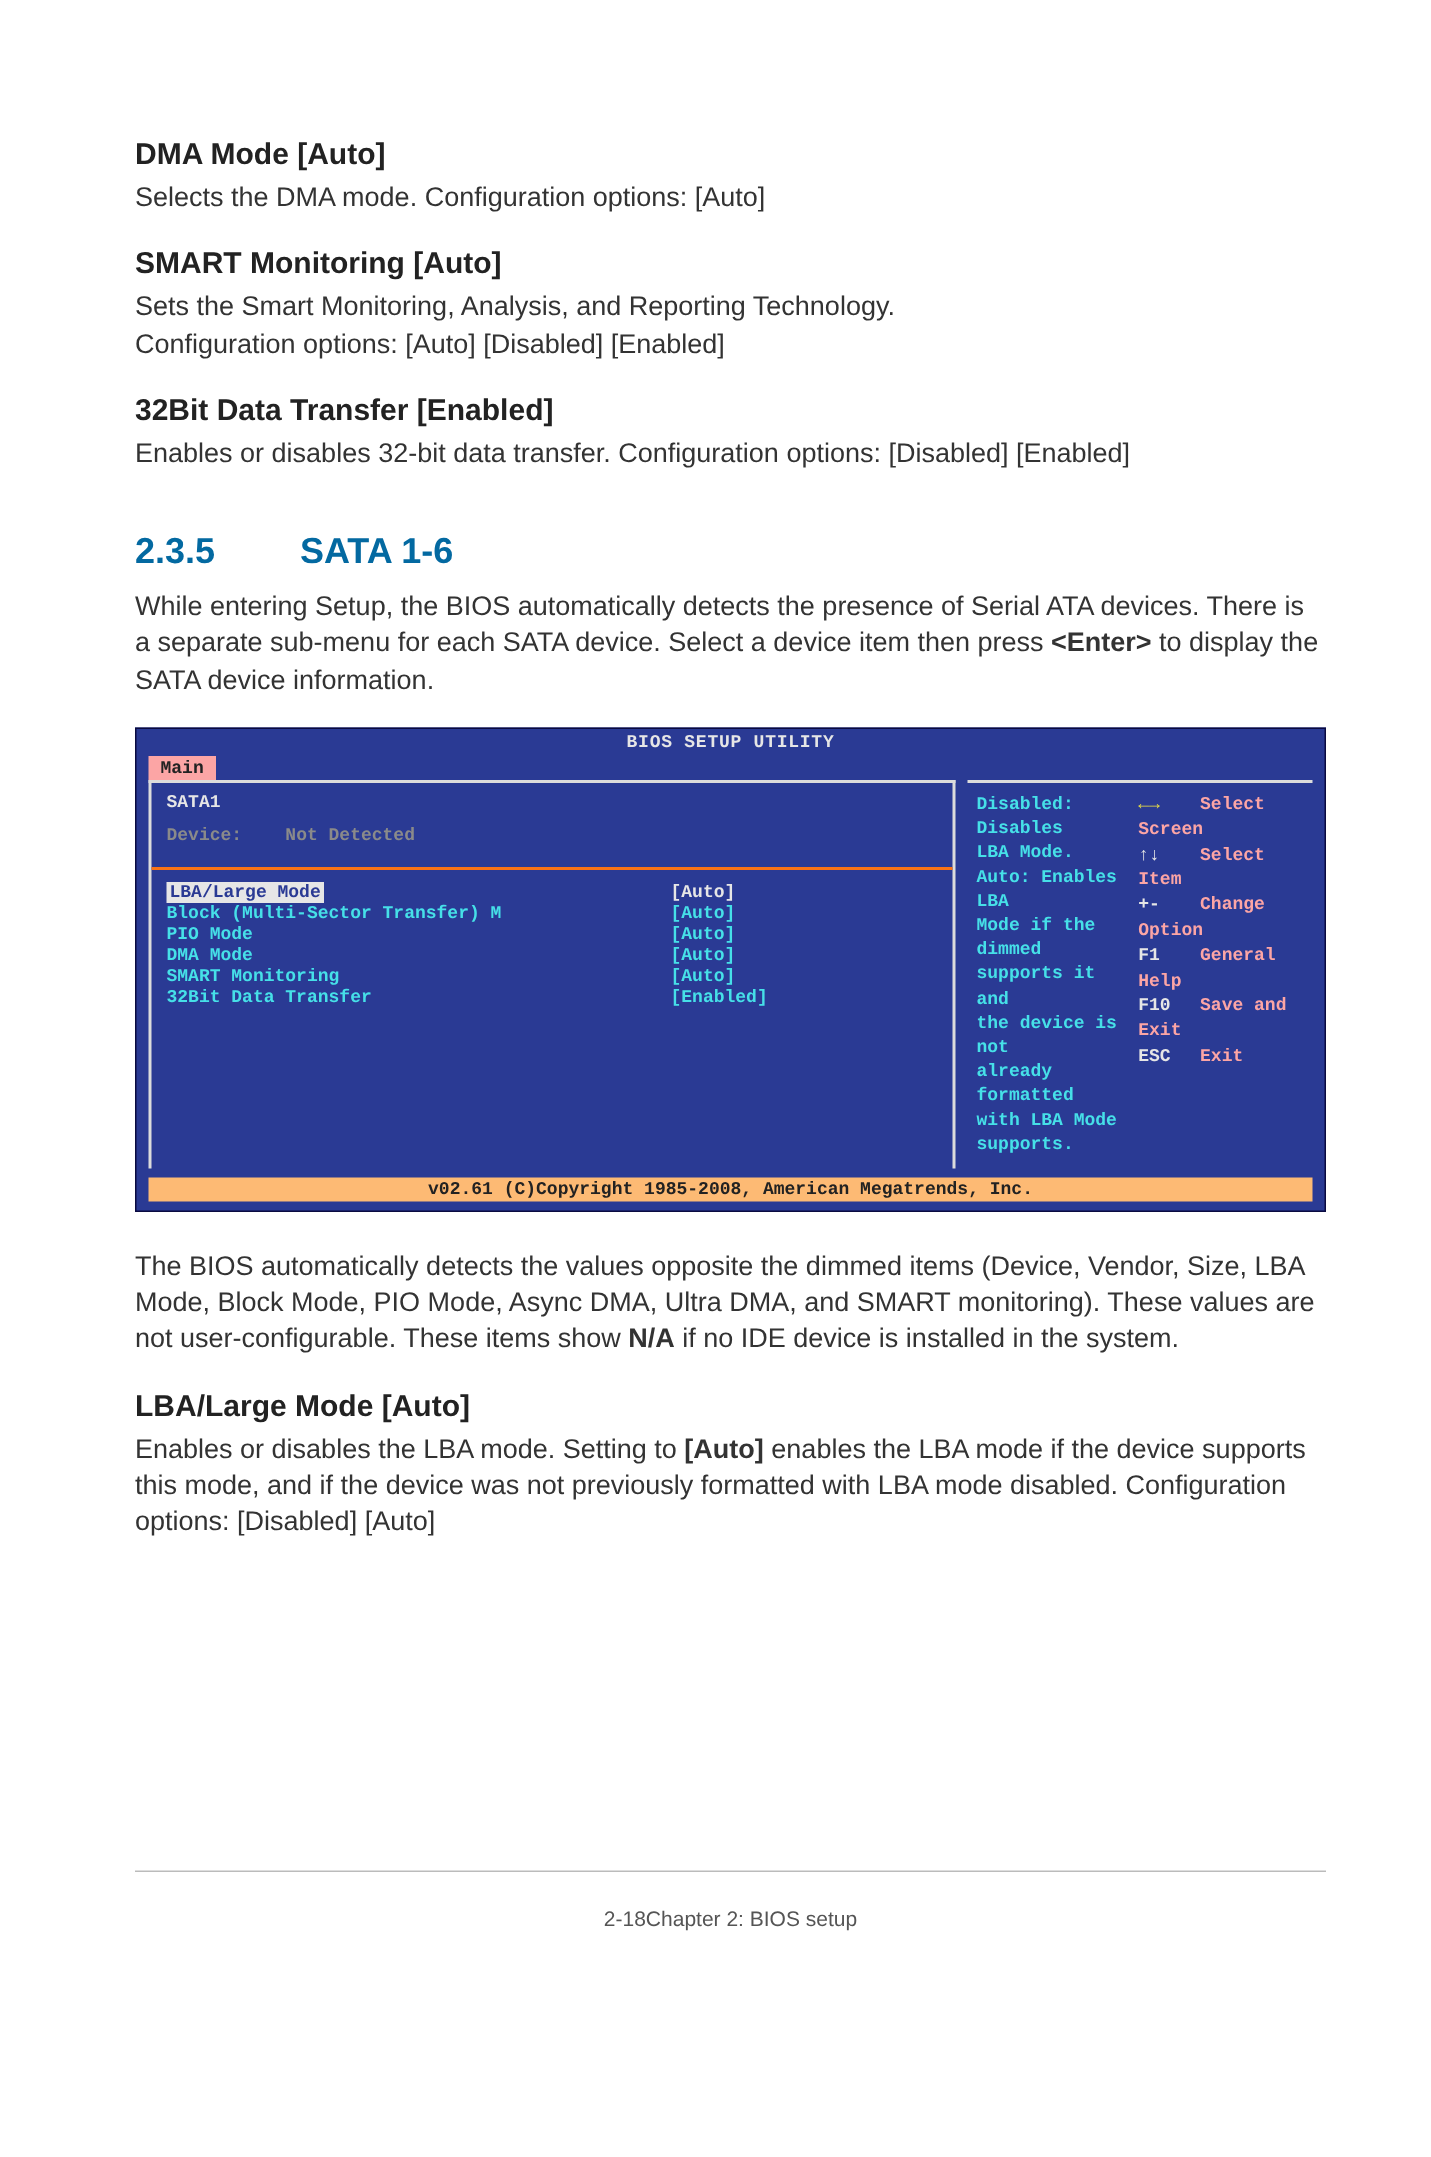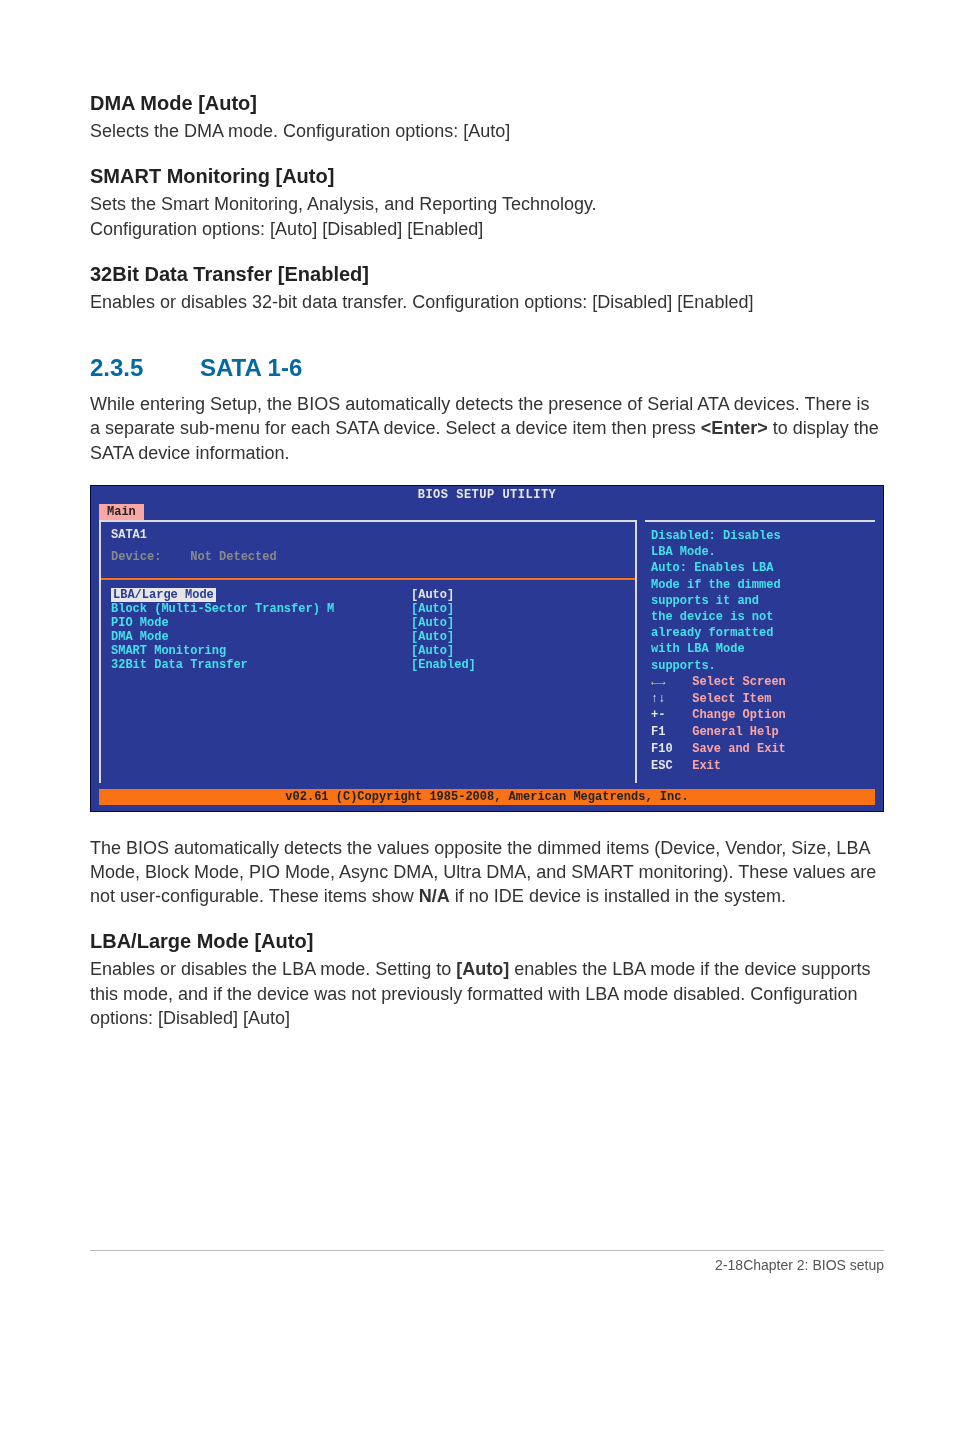--- a/index.html
+++ b/index.html
@@ -57,60 +57,60 @@
   }
   .panel-inner-header {
     border-bottom: 2px solid #f97316;
     padding: 6px 10px 14px 10px;
   }
   .sata-line { color:#e6e6e6; }
   .device-line { color:#8a8a8a; margin-top: 8px;}
   .panel-inner-list {
     padding: 8px 10px 80px 10px;
   }
-  .row { display:flex; }
+  .row { display:flex;gap:36px; }
   .row .lab { flex: 0 0 300px; }
   .row .val { flex: 1 1 auto; }
   .sel { background:#e6e6e6; color:#2a3a94; padding:0 2px; }
   .white { color:#e6e6e6; }
   .cyan { color:#46e0e8; }
 
   .panel-right {
     flex: 0 0 230px;
     border-top: 2px solid #dcdcdc;
     padding: 6px 4px 8px 6px;
     display:flex;
-    flex-direction: column;
+    flex-direction: row;
     justify-content: space-between;
   }
   .help-block .hl { color:#46e0e8; }
   .help-block div { line-height: 1.35; }
   .nav-block div { line-height: 1.4; }
   .nav-key { color:#e6e6e6; display:inline-block; width:34px; }
   .nav-txt { color:#fca5a5; }
   .arrow-glyph { color:#e8de46; }
 
   .bios-foot {
-    background:#f97316;
+    background:#fdba74;
     color:#222;
     text-align:center;
     font-family: "Courier New", Courier, monospace;
     font-size:12px;
     font-weight:bold;
     padding:1px 0;
     margin: 0 8px 6px 8px;
   }
 
   
   .foot-line {
     border-top: 1px solid #bbb;
     margin-top: 220px;
-    padding-top: 6px;
+    padding-top: 23px;
     display:flex;
-    justify-content: flex-end;
+    justify-content: center;
     font-size: 14px;
     color:#555;
   }
 </style>
 </head>
 <body>
 
 <div class="page">
 
   <h3 class="sub">DMA Mode [Auto]</h3>

